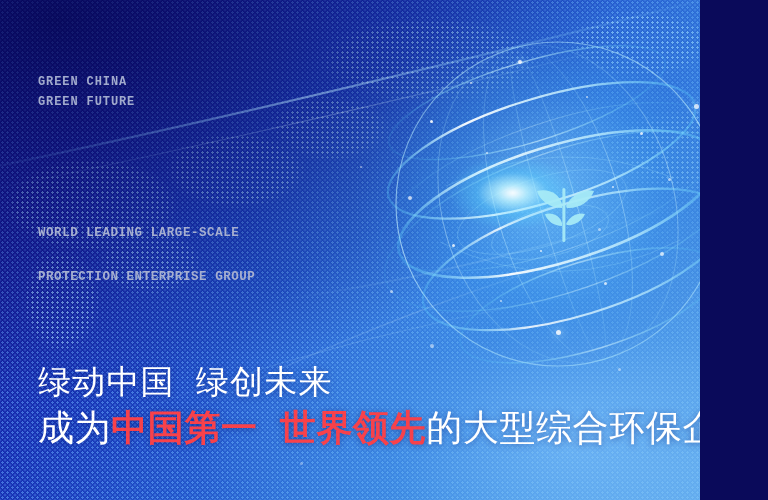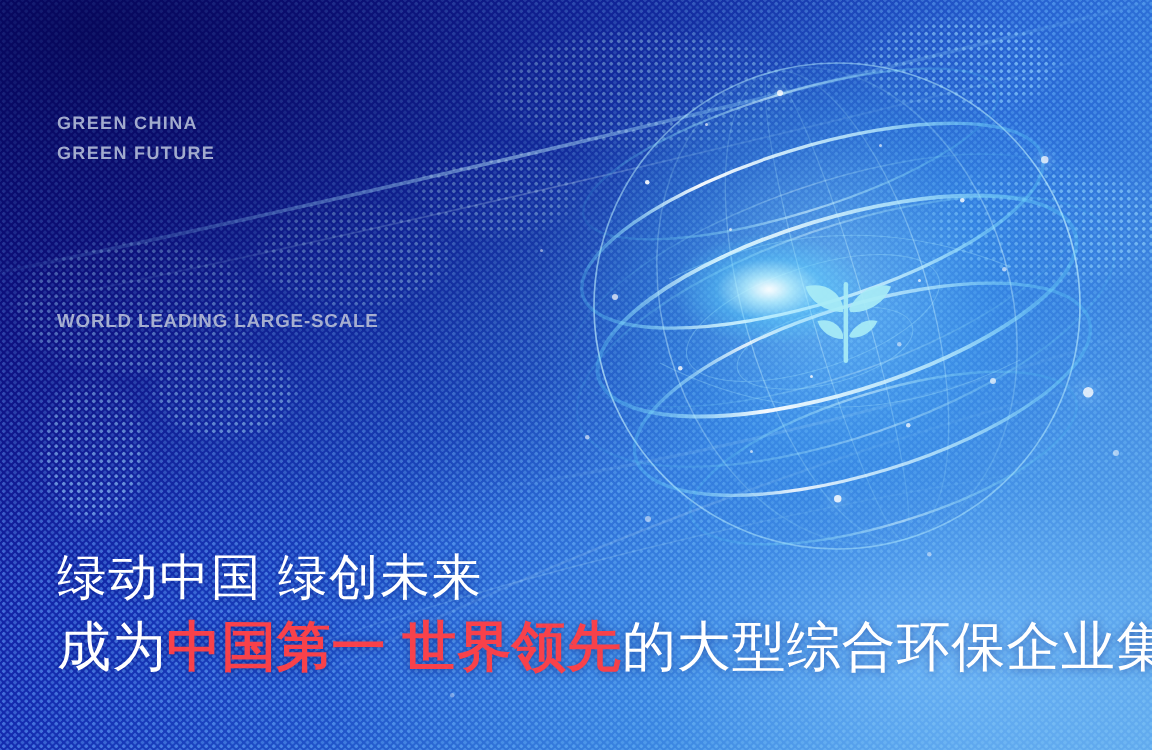--- a/index.html
+++ b/index.html
@@ -1,22 +1,22 @@
 <!DOCTYPE html>
 <html><head>
 <meta charset="utf-8">
 <style>
   html,body{margin:0;padding:0;background:#0a0a5a;}
   *{box-sizing:border-box;}
 
   #banner{
     position:relative;
-    width:768px;height:500px;
+    width:700px;height:500px;
     overflow:hidden;
-    font-family:Liberation Sans, sans-serif;
+    font-family:Liberation Mono, monospace;
     background:
       radial-gradient(120% 110% at 82% 88%, rgba(120,190,255,0.85) 0%, rgba(70,150,235,0.55) 22%, rgba(30,90,200,0.22) 45%, rgba(0,0,0,0) 68%),
       radial-gradient(95% 85% at 72% 42%, rgba(60,150,245,0.60) 0%, rgba(25,80,205,0.30) 38%, rgba(0,0,0,0) 66%),
       linear-gradient(128deg, #0d0d80 0%, #111593 16%, #142bb0 34%, #1c48c6 52%, #2a6ad6 70%, #3f8ade 84%, #5aa2e6 100%);
   }
 
   
   .dots{
     position:absolute;inset:0;
     background-image:radial-gradient(circle, rgba(90,150,255,0.55) 1.05px, rgba(0,0,0,0) 1.2px);
@@ -103,21 +103,21 @@
   #tagline-1{top:95px;}
 
   .slogan{
     position:absolute;left:38px;
     color:#a6afd0;
     font-size:12.5px;font-weight:bold;
     letter-spacing:.55px;
     white-space:nowrap;
   }
   #slogan-0{top:187px;}
-  #slogan-1{top:207px;}
+  #slogan-1{top:226px;}
   #slogan-2{top:243px;}
   #slogan-3{top:270px;}
 
   #headline{position:absolute;left:38px;top:366px;}
   .head-l1{
     color:#ffffff;
     font-size:33px;font-weight:300;
     letter-spacing:1.2px;
     line-height:1.18;
     white-space:nowrap;
@@ -261,19 +261,20 @@
       <path d="M34 58 C26 58 19 53 17 46 C25 44 32 48 34 55 Z"></path>
       <path d="M38 56 C42 48 50 44 57 46 C54 53 46 58 39 57 Z"></path>
       <rect x="34.4" y="20" width="3" height="54" rx="1.5"></rect>
     </g>
   </svg>
 
   <div class="tagline" id="tagline-0">GREEN CHINA</div>
   <div class="tagline" id="tagline-1">GREEN FUTURE</div>
 
   <div class="slogan" id="slogan-1">WORLD LEADING LARGE-SCALE</div>
+  <div class="slogan" id="slogan-3">PROTECTION ENTERPRISE GROUP</div>
 
   <div id="headline">
     <div class="head-l1">绿动中国 绿创未来</div>
     <div class="head-l2"><span>成为</span><span class="hl-red">中国第一 世界领先</span><span>的大型综合环保企业集团</span></div>
   </div>
 
 </div>
 
 </body></html>

